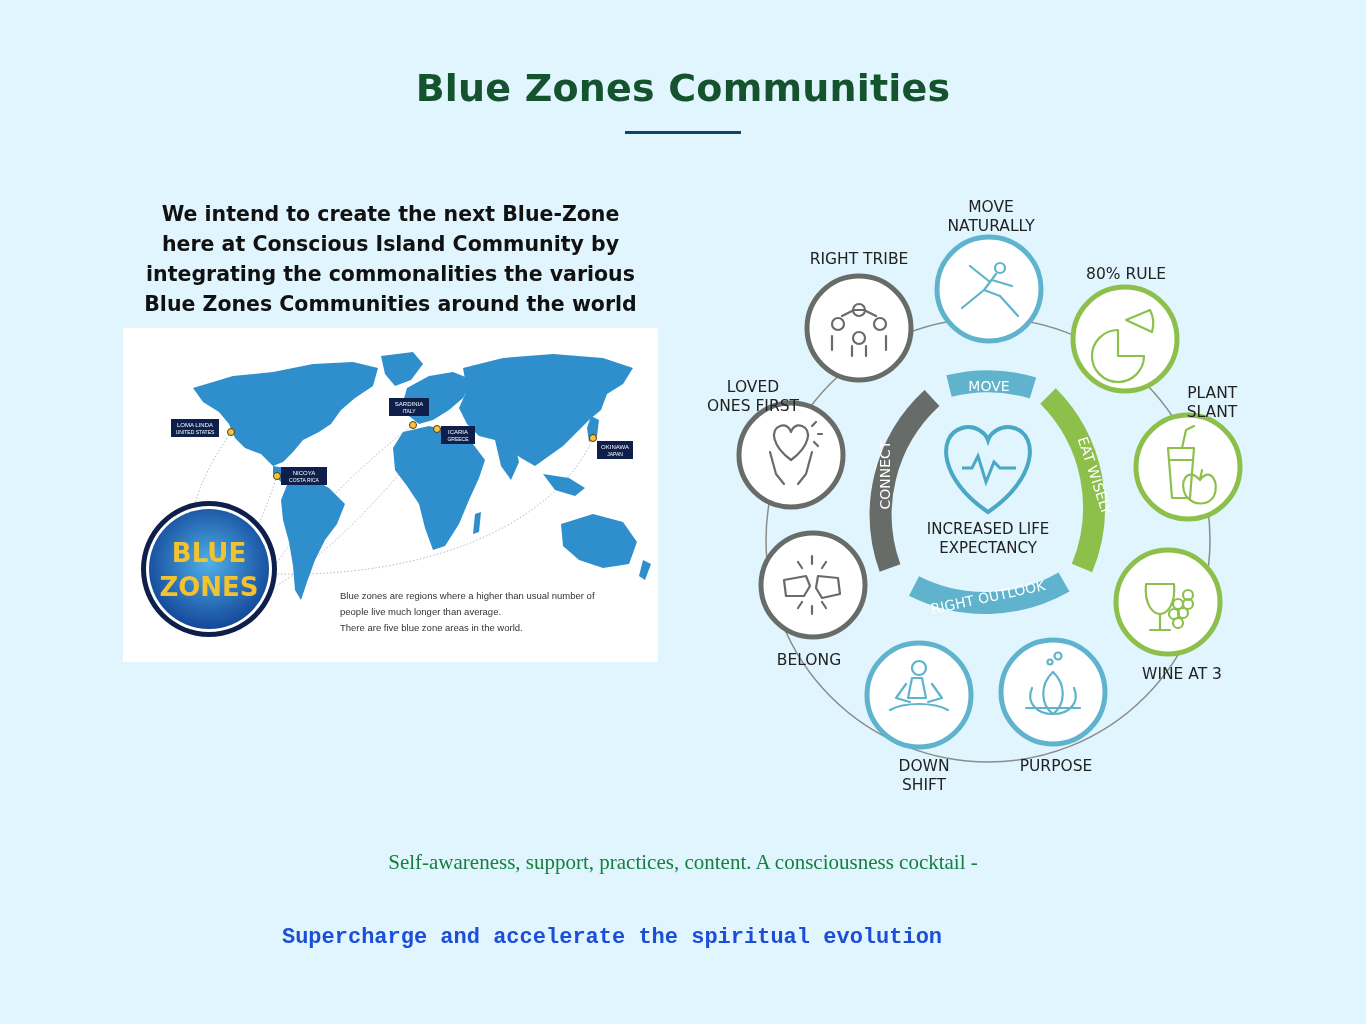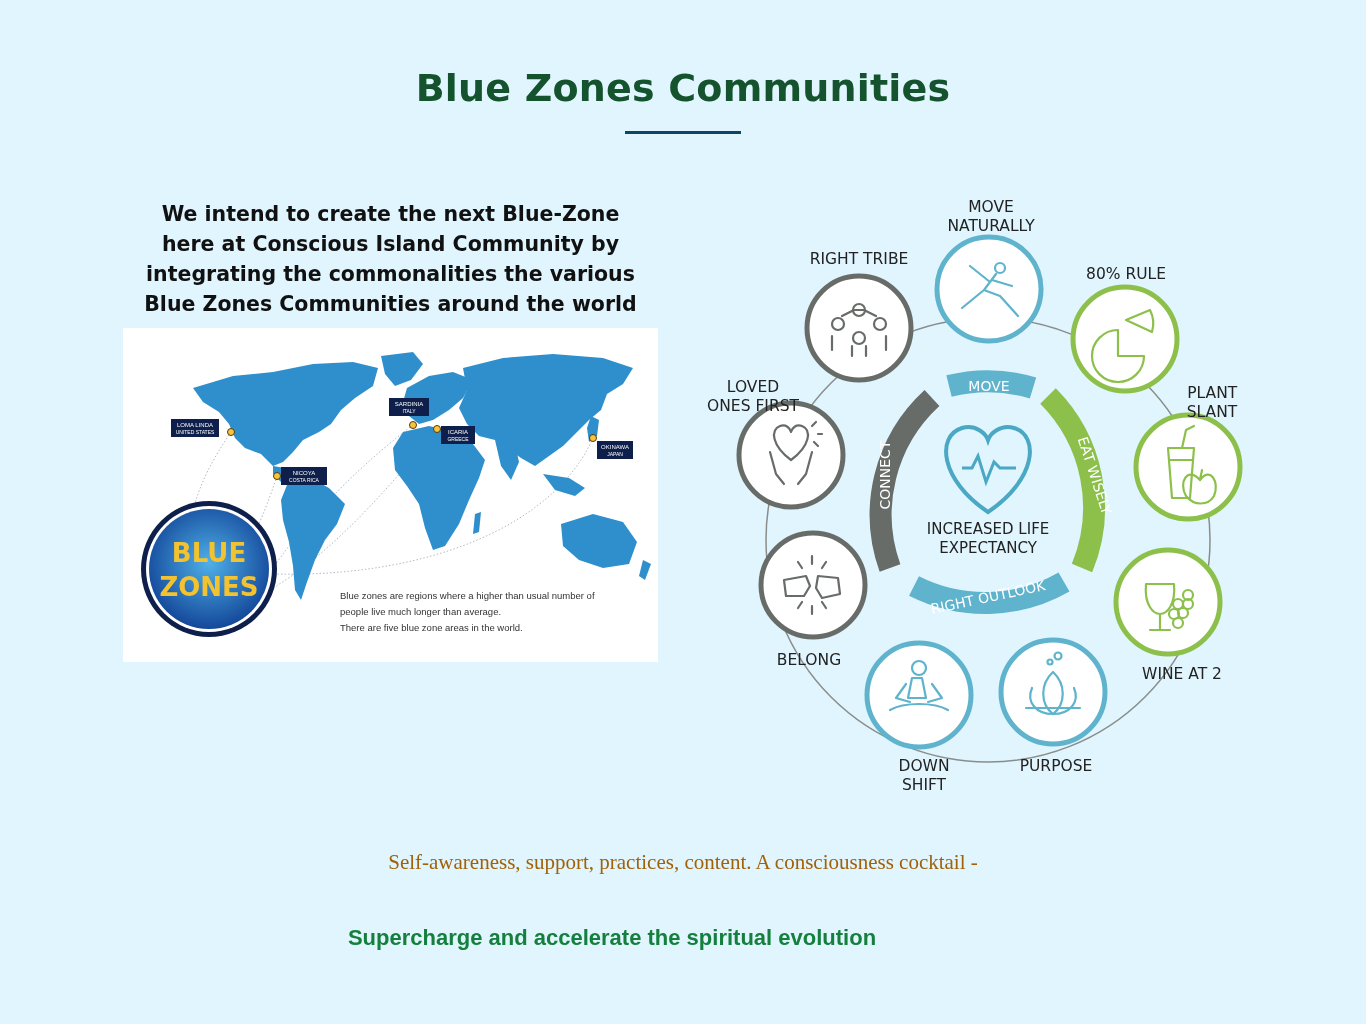--- a/index.html
+++ b/index.html
@@ -35,25 +35,25 @@
     transform: translateX(-50%);
   }
   .center-label {
     position: absolute; left: 288px; top: 330px; transform: translateX(-50%);
     font-size: 15px; line-height: 19px; text-align: center; color: #222; white-space: nowrap;
     font-family: "DejaVu Sans", sans-serif;
   }
 
   .tagline {
     position: absolute; left: 0; top: 845px; width: 1366px; text-align: center;
-    font-family: "Liberation Serif", serif; font-size: 21px; line-height: 35px; color: #a16207;
+    font-family: "Liberation Serif", serif; font-size: 21px; line-height: 35px; color: #15803d;
   }
   .tagline-strong {
     position: absolute; left: 0; top: 925px; width: 1224px; text-align: center;
-    font-family: Liberation Sans, sans-serif; font-weight: bold; font-size: 22px; color: #15803d;
+    font-family: Liberation Mono, monospace; font-weight: bold; font-size: 22px; color: #1d4ed8;
   }
 </style>
 </head>
 <body>
 
 <h1 class="title">Blue Zones Communities</h1>
 <div class="title-rule"></div>
 
 <div class="intro">
   <div>We intend to create the next Blue-Zone</div>
@@ -263,21 +263,21 @@
     <div>NATURALLY</div>
   </div>
   <div class="wlabel" style="left:426px;top:75px;">
     <div>80% RULE</div>
   </div>
   <div class="wlabel" style="left:512px;top:194px;text-align:right;">
     <div>PLANT</div>
     <div>SLANT</div>
   </div>
   <div class="wlabel" style="left:482px;top:475px;">
-    <div>WINE AT 2</div>
+    <div>WINE AT 3</div>
   </div>
   <div class="wlabel" style="left:356px;top:567px;">
     <div>PURPOSE</div>
   </div>
   <div class="wlabel" style="left:224px;top:567px;">
     <div>DOWN</div>
     <div>SHIFT</div>
   </div>
   <div class="wlabel" style="left:109px;top:461px;">
     <div>BELONG</div>

